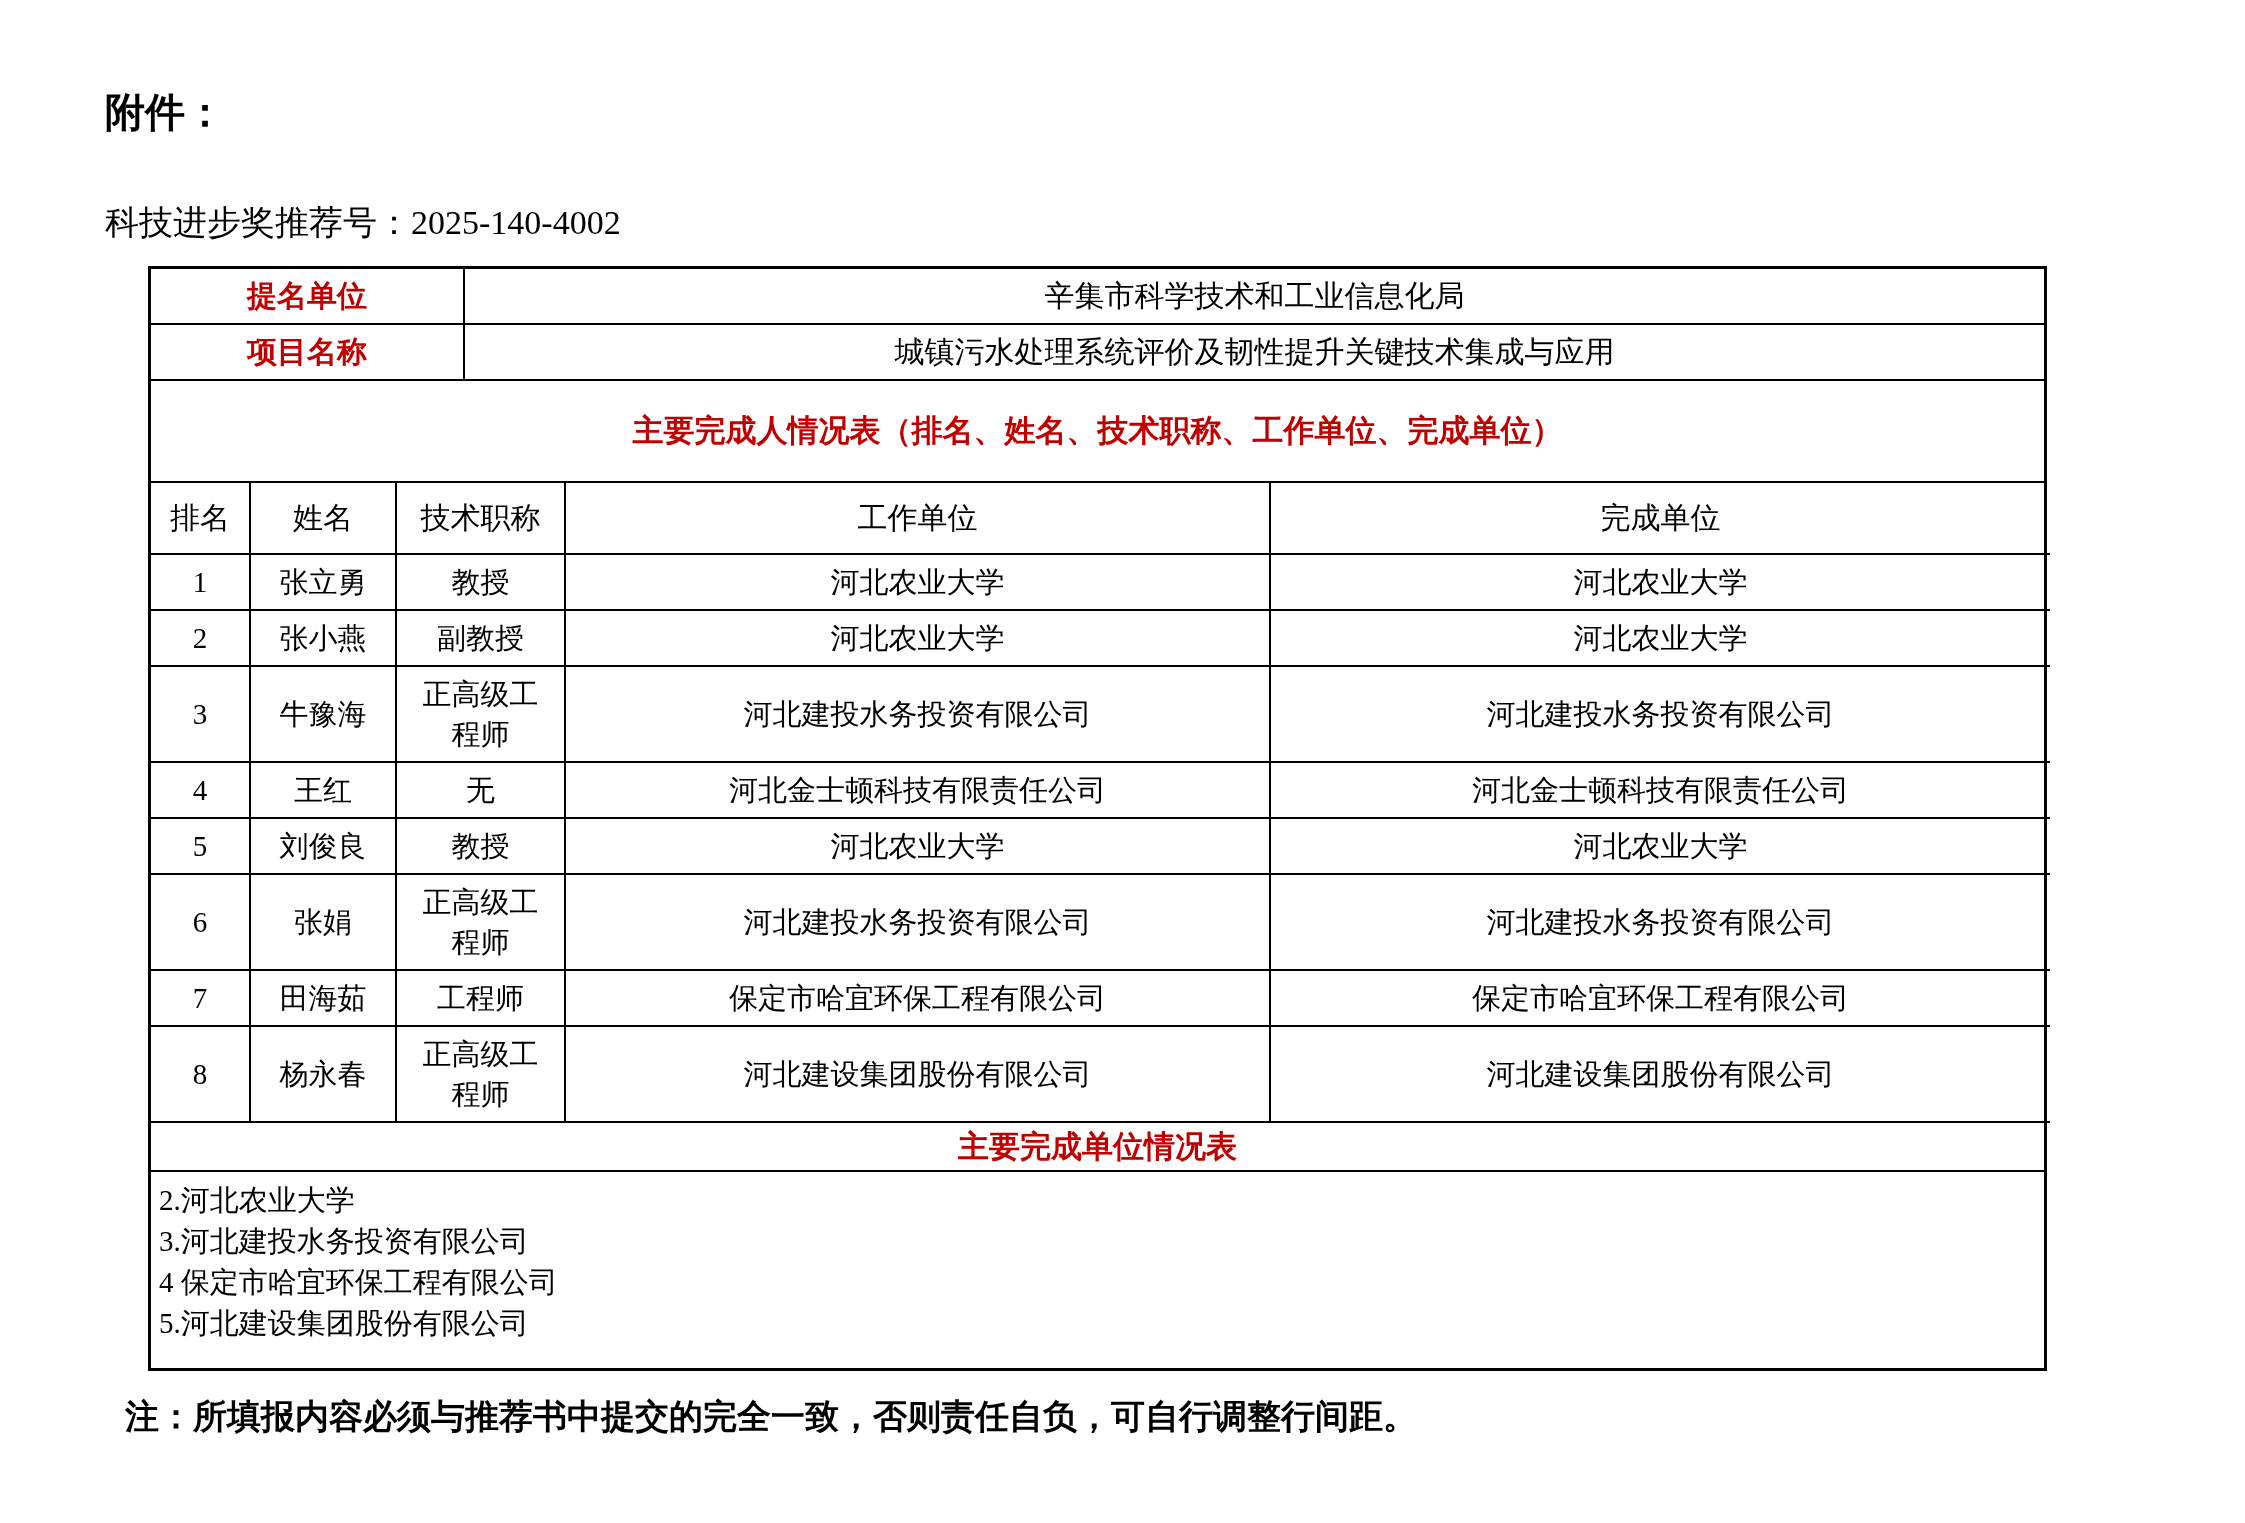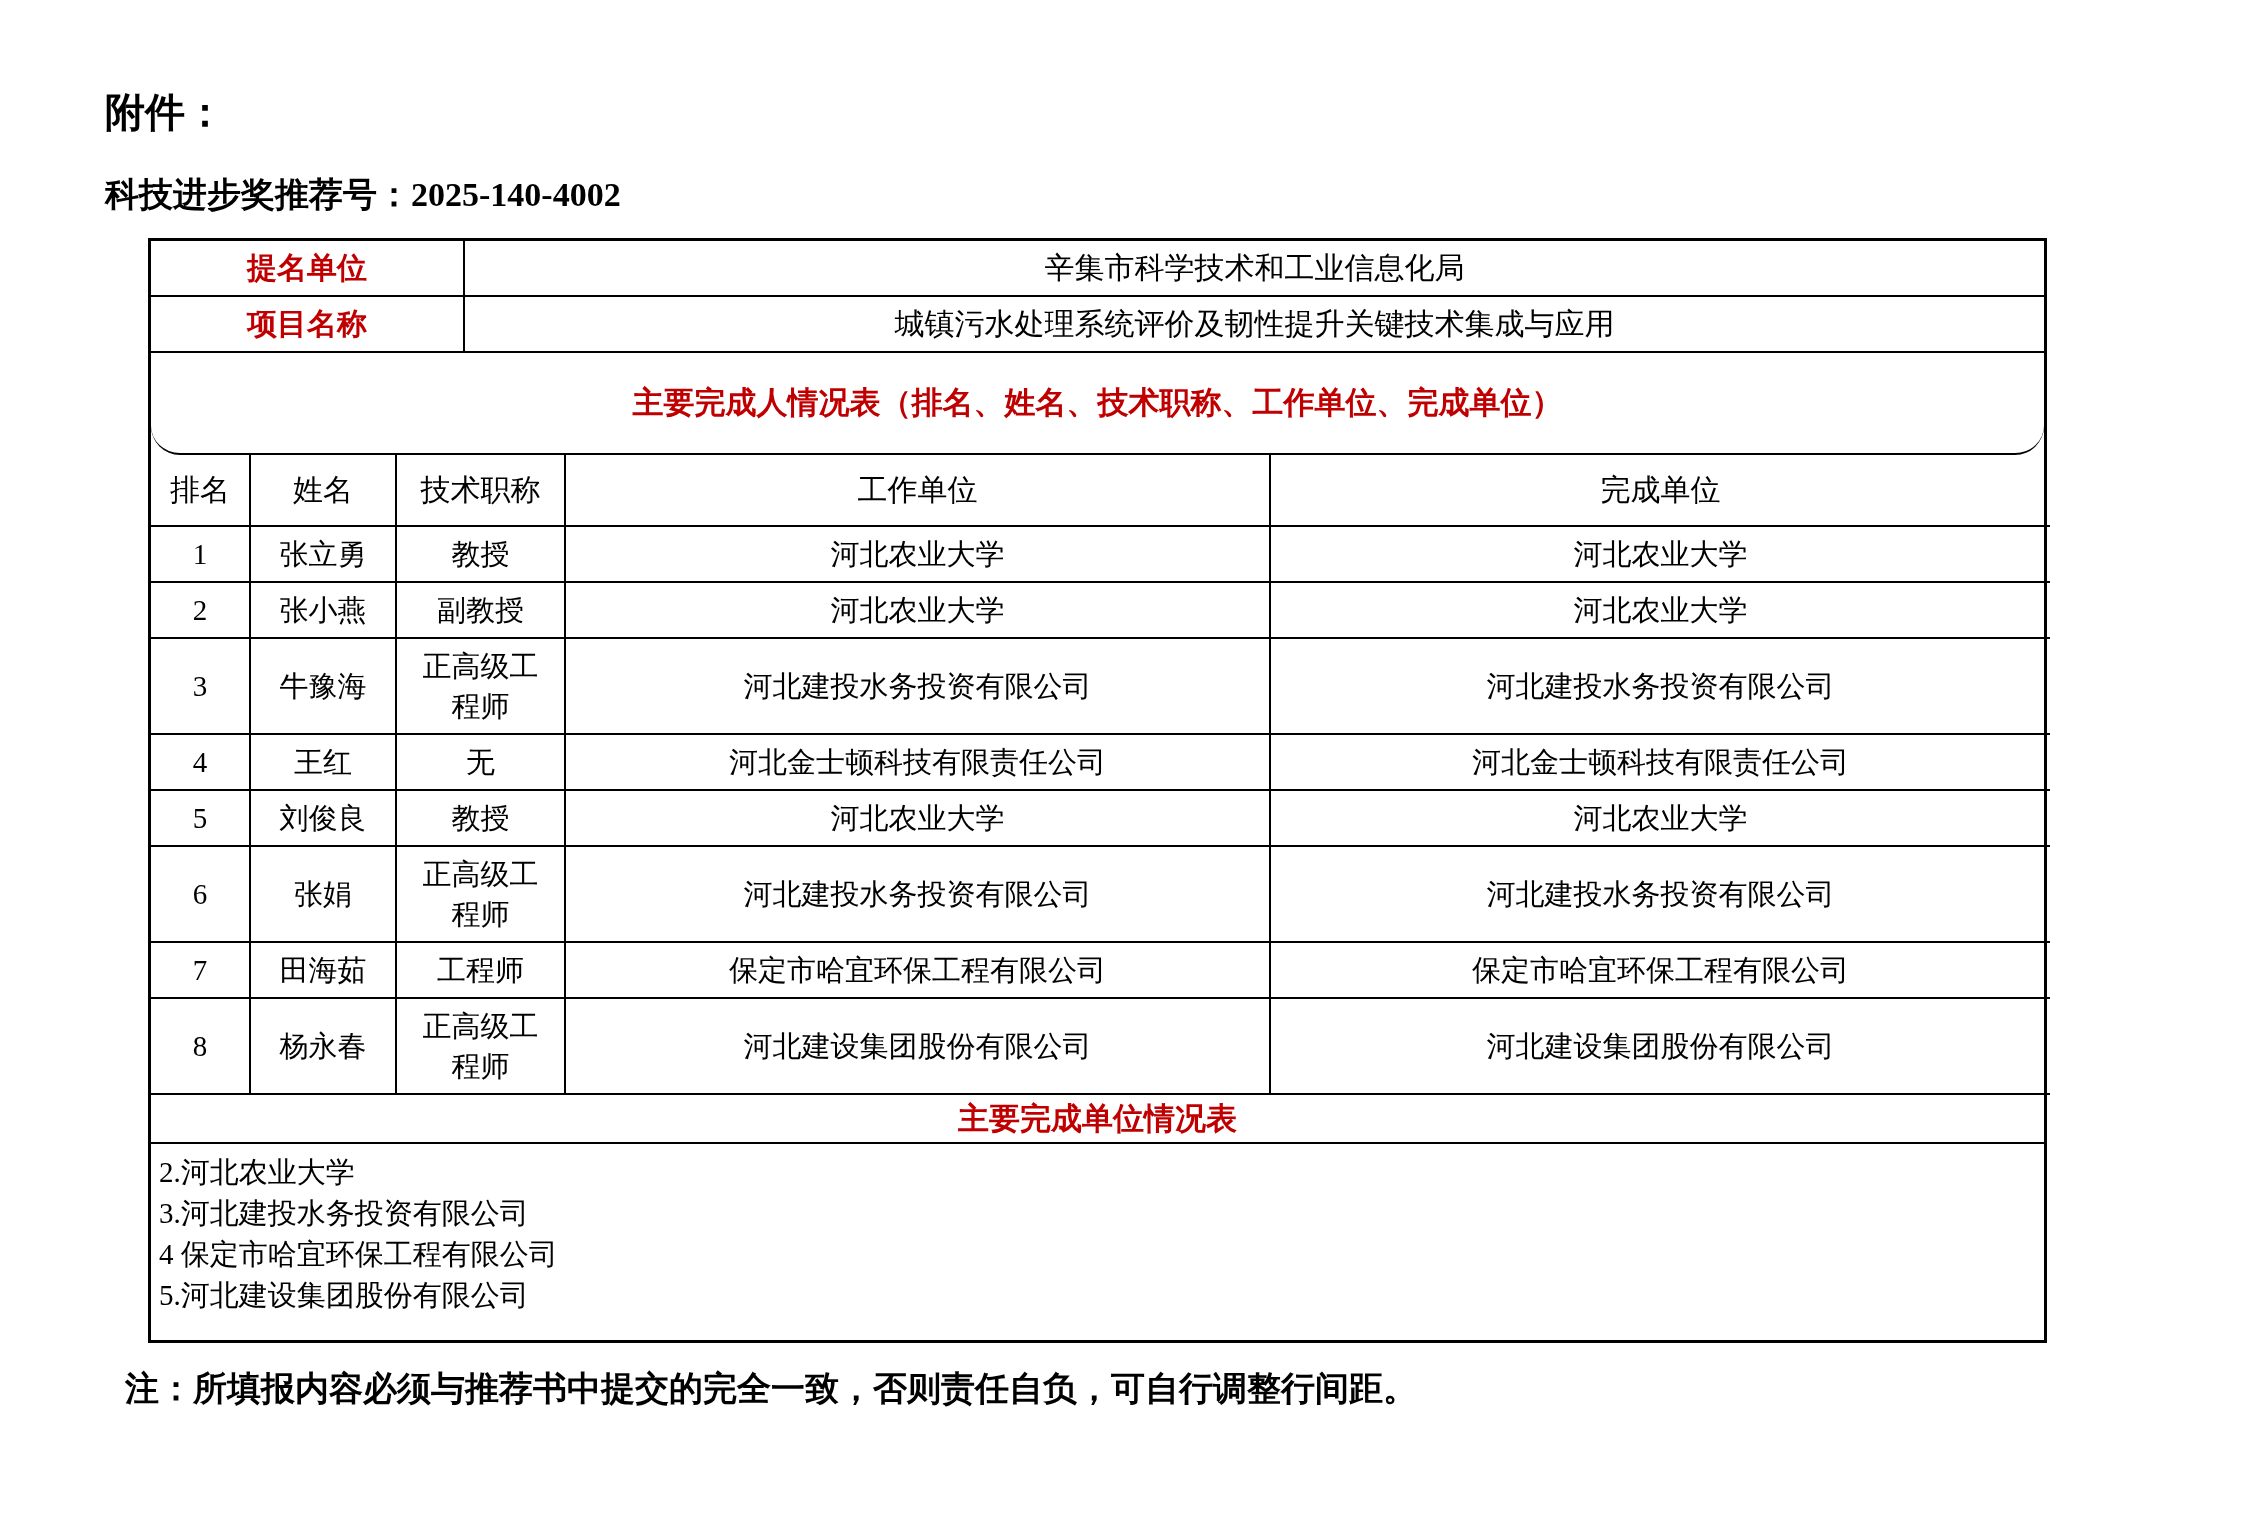--- a/index.html
+++ b/index.html
@@ -13,22 +13,22 @@
   .page {
     padding: 88px 70px 40px 105px;
   }
   .attachment {
     font-family: "Liberation Sans", "DejaVu Sans", sans-serif;
     font-weight: bold;
     font-size: 40px;
     line-height: 48px;
   }
   .rec-line {
-    margin-top: 38px;
-    font-weight: bold;
+    margin-top: 66px;
+    font-weight: normal;
     font-size: 34px;
     line-height: 42px;
   }
   .rec-line .rec-num { font-family: "Liberation Serif", "DejaVu Serif", serif; }
 
   
   .doc-table {
     margin-top: 22px;
     margin-left: 43px;
     width: 1899px;
@@ -59,21 +59,21 @@
   }
   .section-title {
     display: flex;
     align-items: center;
     justify-content: center;
     font-weight: bold;
     font-size: 31px;
     color: #c00000;
     border-bottom: 2px solid #000;
   }
-  .section-title.tall { height: 102px; border-radius: 29px; }
+  .section-title.tall { height: 102px; }
   .section-title.short { height: 49px; }
 
   table.main-table {
     width: 100%;
     border-collapse: collapse;
     table-layout: fixed;
   }
   table.main-table th,
   table.main-table td {
     border-right: 2px solid #000;

